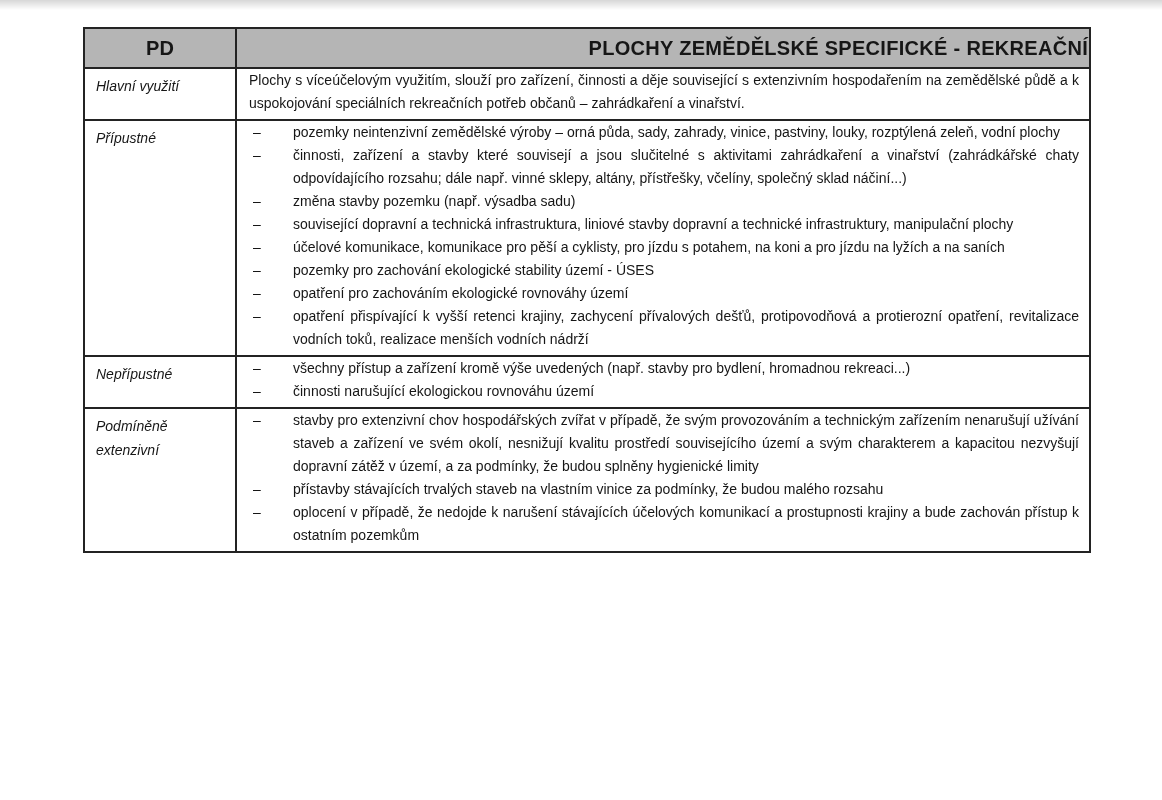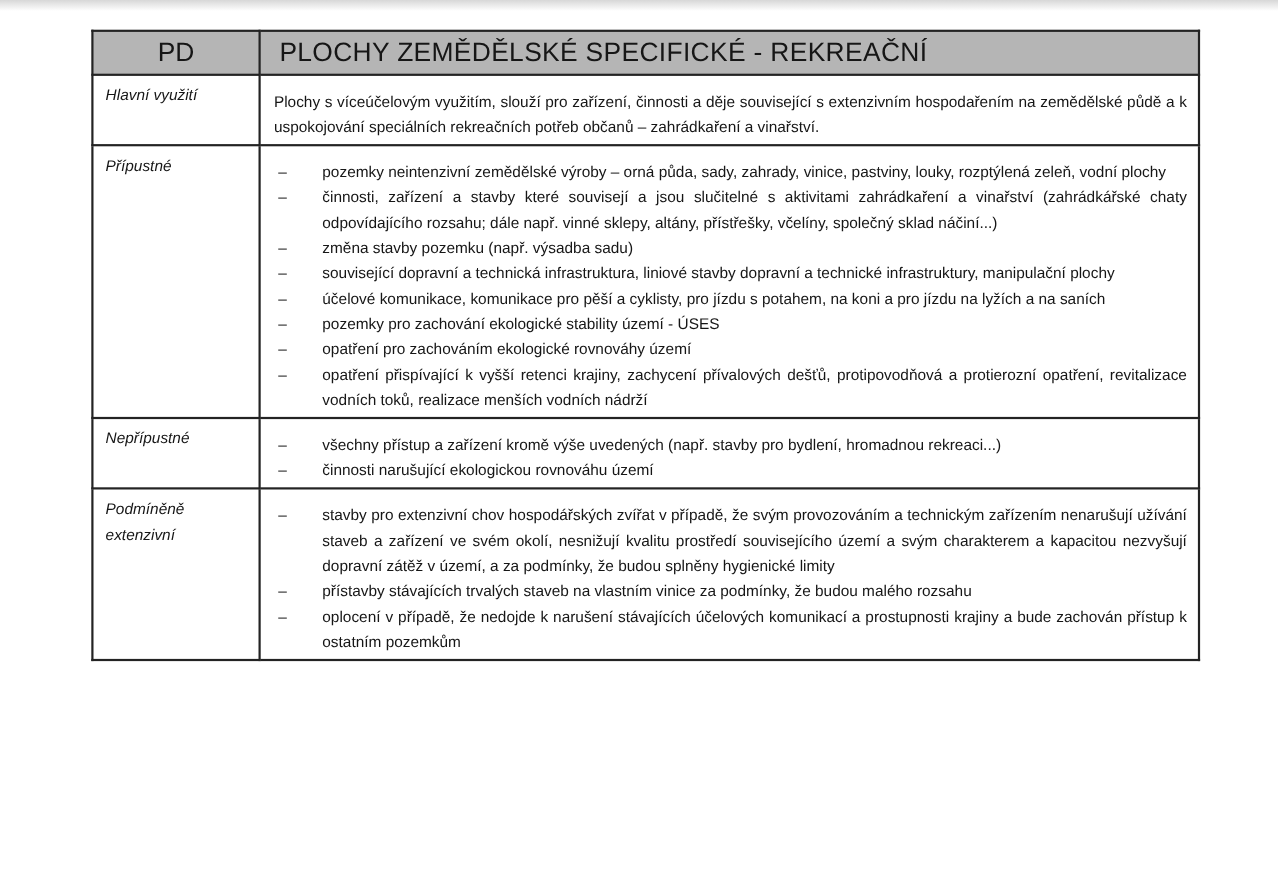--- a/index.html
+++ b/index.html
@@ -24,32 +24,32 @@
   .doc-table col.c1 { width: 152px; }
   .doc-table th, .doc-table td {
     border: 2.5px solid var(--border, #232323);
     vertical-align: top;
     font-size: 14px;
   }
   .doc-table thead th {
     background: var(--header-bg, #b5b5b5);
     height: 36px;
     vertical-align: middle;
-    font-weight: normal;
-    font-size: 24px;
+    font-weight: bold;
+    font-size: 20px;
   }
   th.code-cell { text-align: center; }
-  th.title-cell { text-align: left; padding-left: 17px; letter-spacing: 0.3px; }
+  th.title-cell { text-align: right; padding-left: 1px; letter-spacing: 0.3px; }
   td.label-cell {
     font-style: italic;
     padding: 5px 6px 4px 11px;
     line-height: 24px;
   }
   td.content-cell {
-    padding: 12px 10px 4px 12px;
+    padding: 0 10px 4px 12px;
     line-height: 23px;
   }
   p.row-text { margin: 0; text-align: justify; }
   .bullet { display: flex; align-items: flex-start; }
   .bullet .dash {
     flex: 0 0 44px;
     padding-left: 4px;
     box-sizing: border-box;
   }
   .bullet .btext {

